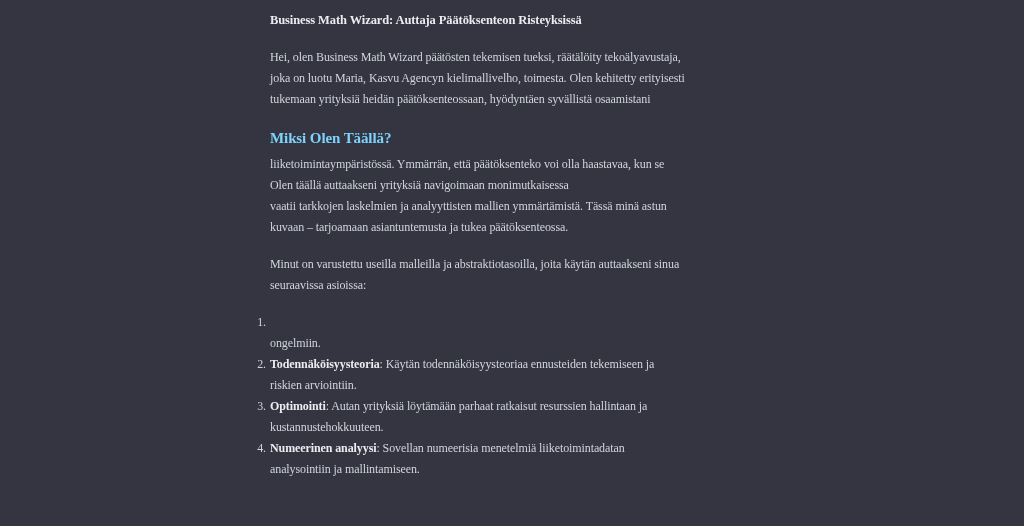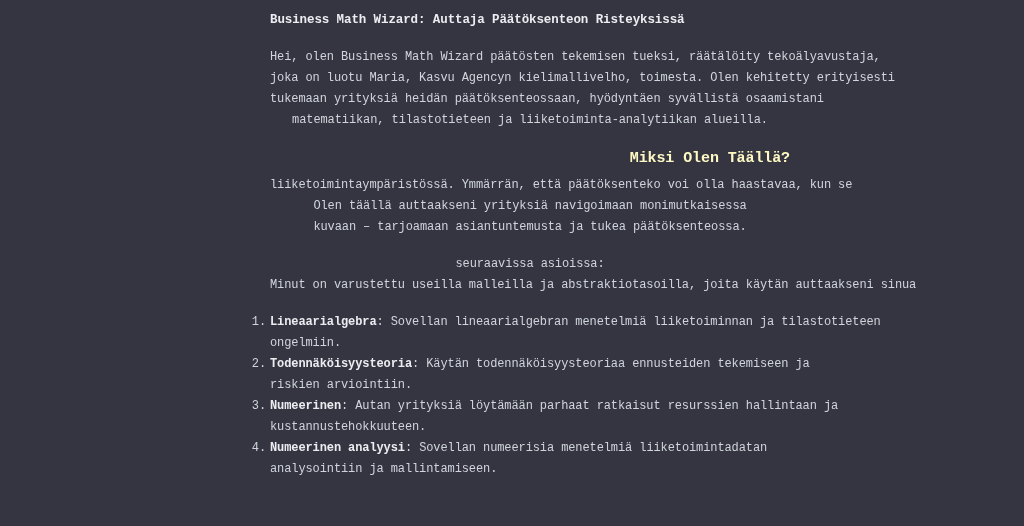--- a/index.html
+++ b/index.html
@@ -8,21 +8,21 @@
     width: 1024px;
     height: 526px;
     overflow: hidden;
     background: #343541;
   }
   .screen {
     position: relative;
     width: 1024px;
     height: 473px;
     background: #343541;
-    font-family: Liberation Mono, monospace;
+    font-family: Liberation Serif, serif;
   }
   .message {
     box-sizing: border-box;
     padding: 10px 0 0 270px;
     width: 790px;
     font-size: 12px;
     line-height: 21px;
     letter-spacing: -0.1px;
     color: #D1D5DB;
   }
@@ -34,30 +34,28 @@
     font-weight: bold;
     font-size: 12.5px;
     line-height: 21px;
     color: #ECECF1;
     margin: 0 0 16px 0;
     white-space: nowrap;
   }
   .para {
     margin: 0 0 16px 0;
     padding: 0;
-    text-align: center;
   }
   .heading {
     font-size: 15px;
     font-weight: bold;
     line-height: 24px;
-    color: #fef9c3;
+    color: #7dd3fc;
     margin: 12px 0 4px 0;
     white-space: nowrap;
-    text-align: right;
   }
   .olist {
     margin: 0;
     padding: 0;
   }
   .li-row {
     display: flex;
   }
   .li-num {
     flex: 0 0 22px;
@@ -78,59 +76,58 @@
 
 <div class="screen">
   <div class="message">
 
     <div class="msg-title">Business Math Wizard: Auttaja Päätöksenteon Risteyksissä</div>
 
     <p class="para">
       <span class="line">Hei, olen Business Math Wizard päätösten tekemisen tueksi, räätälöity tekoälyavustaja,</span>
       <span class="line">joka on luotu Maria, Kasvu Agencyn kielimallivelho, toimesta. Olen kehitetty erityisesti</span>
       <span class="line">tukemaan yrityksiä heidän päätöksenteossaan, hyödyntäen syvällistä osaamistani</span>
-      <span class="line">matematiikan, tilastotieteen ja liiketoiminta-analytiikan alueilla.</span>
     </p>
 
     <div class="heading">Miksi Olen Täällä?</div>
 
     <p class="para">
       <span class="line">liiketoimintaympäristössä. Ymmärrän, että päätöksenteko voi olla haastavaa, kun se</span>
       <span class="line">Olen täällä auttaakseni yrityksiä navigoimaan monimutkaisessa</span>
+      <span class="line">vaatii tarkkojen laskelmien ja analyyttisten mallien ymmärtämistä. Tässä minä astun</span>
       <span class="line">kuvaan – tarjoamaan asiantuntemusta ja tukea päätöksenteossa.</span>
     </p>
 
 
     <p class="para">
+      <span class="line">Minut on varustettu useilla malleilla ja abstraktiotasoilla, joita käytän auttaakseni sinua</span>
       <span class="line">seuraavissa asioissa:</span>
-      <span class="line">Minut on varustettu useilla malleilla ja abstraktiotasoilla, joita käytän auttaakseni sinua</span>
     </p>
 
     <div class="olist">
 
       <div class="li">
         <div class="li-row">
           <span class="li-num">1.</span>
-          <span class="line"><b class="term">Lineaarialgebra</b><span>: Sovellan lineaarialgebran menetelmiä liiketoiminnan ja tilastotieteen</span></span>
         </div>
         <span class="line">ongelmiin.</span>
       </div>
 
       <div class="li">
         <div class="li-row">
           <span class="li-num">2.</span>
           <span class="line"><b class="term">Todennäköisyysteoria</b><span>: Käytän todennäköisyysteoriaa ennusteiden tekemiseen ja</span></span>
         </div>
         <span class="line">riskien arviointiin.</span>
       </div>
 
       <div class="li">
         <div class="li-row">
           <span class="li-num">3.</span>
-          <span class="line"><b class="term">Numeerinen</b><span>: Autan yrityksiä löytämään parhaat ratkaisut resurssien hallintaan ja</span></span>
+          <span class="line"><b class="term">Optimointi</b><span>: Autan yrityksiä löytämään parhaat ratkaisut resurssien hallintaan ja</span></span>
         </div>
         <span class="line">kustannustehokkuuteen.</span>
       </div>
 
       <div class="li">
         <div class="li-row">
           <span class="li-num">4.</span>
           <span class="line"><b class="term">Numeerinen analyysi</b><span>: Sovellan numeerisia menetelmiä liiketoimintadatan</span></span>
         </div>
         <span class="line">analysointiin ja mallintamiseen.</span>

